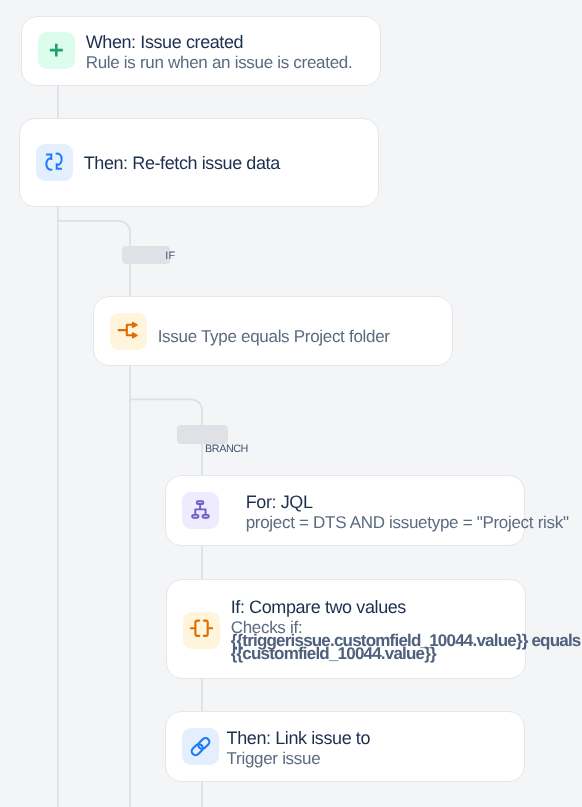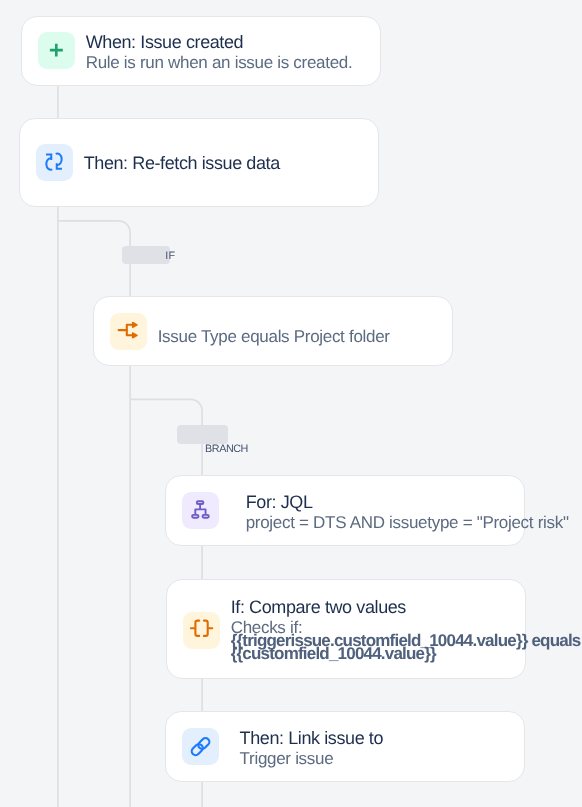--- a/index.html
+++ b/index.html
@@ -145,19 +145,19 @@
 
   <div class="card" style="left:165px;top:711.4px;width:359.5px;height:70.2px;">
     <span class="icon-box" style="background:#e3effd;margin-left:15.6px;">
       <svg width="37" height="37" viewBox="0 0 37 37">
         <g fill="none" stroke="#1d7afc" stroke-width="2.15" stroke-linecap="round">
           <rect x="9.1" y="17.85" width="12.3" height="7.7" rx="3.85" transform="rotate(-45 15.25 21.7)"></rect>
           <rect x="15.7" y="11.65" width="12.3" height="7.7" rx="3.85" transform="rotate(-45 21.85 15.5)"></rect>
         </g>
       </svg>
     </span>
-    <span class="txt" style="margin-left:21px;">
+    <span class="txt" style="margin-left:8px;">
       <span class="title">Then: Link issue to</span>
       <span class="sub">Trigger issue</span>
     </span>
   </div>
 
 </div>
 
 </body></html>

